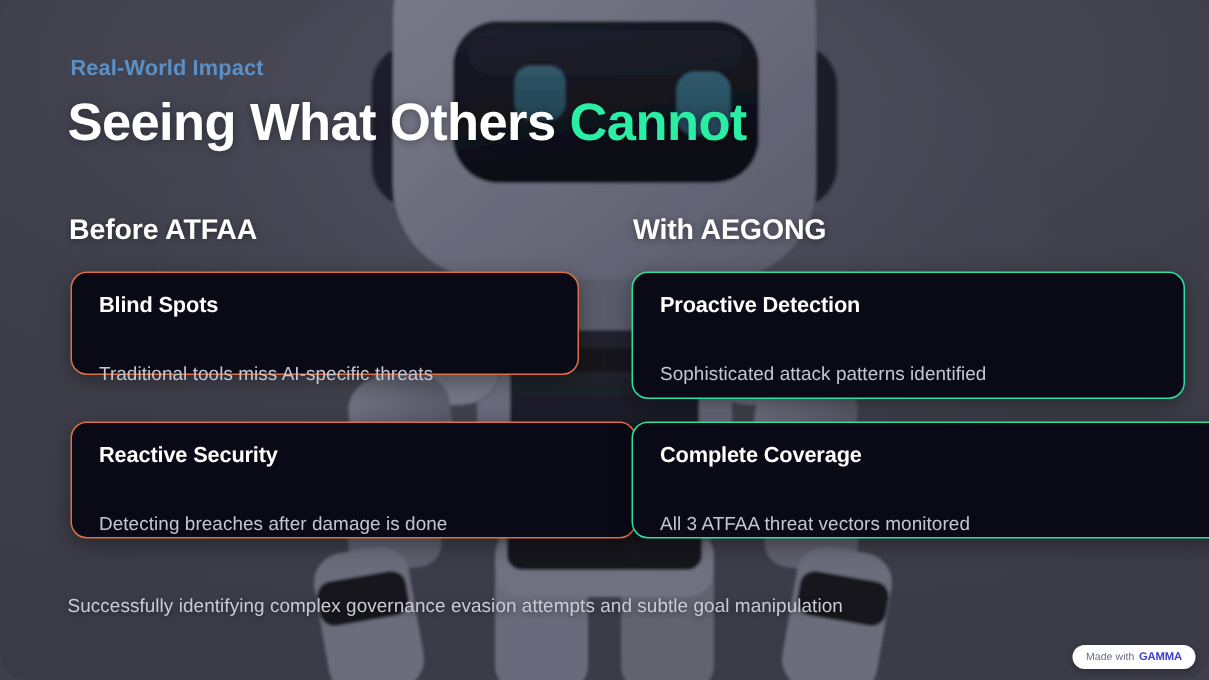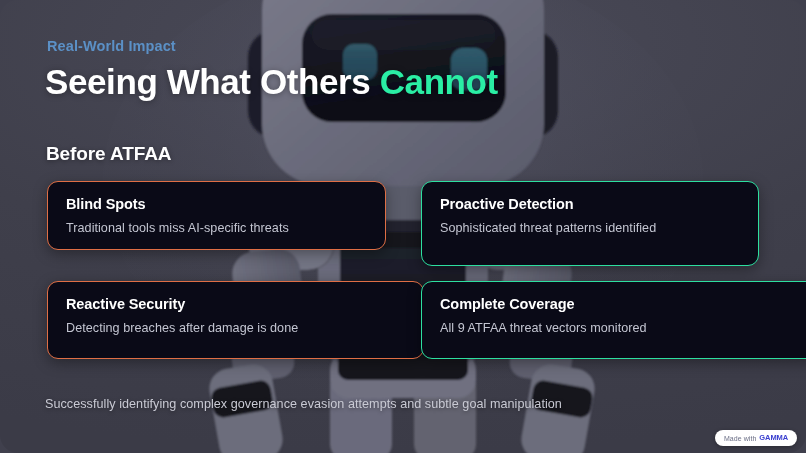--- a/index.html
+++ b/index.html
@@ -52,29 +52,29 @@
     background:#0a0a17;
     border:1.4px solid #000;
     padding:14px 18px 0 18px;
     box-shadow:0 4px 14px rgba(0,0,0,.35);
   }
   .card.neg{ border-color:#df6e45; }
   .card.pos{ border-color:#2ddfa0; }
 
   .card.c1{ left:47px;  top:181px; width:339px; height:69px; }
   .card.c2{ left:47px;  top:281px; width:377px; height:78px; }
-  .card.c3{ left:421px; top:181px; width:338px; height:85px; }
+  .card.c3{ left:421px; top:181px; width:369px; height:85px; }
   .card.c4{ left:421px; top:281px; width:398px; height:78px; }
 
   .card-title{
     font-size:14.5px; font-weight:bold; color:#ffffff;
     letter-spacing:-.1px; line-height:1.2;
   }
   .card-desc{
-    margin-top:7px;
+    margin-top:28px;
     font-size:12.6px; color:#c4c6d2; line-height:1.3;
     letter-spacing:.05px;
   }
 
   .caption{
     position:absolute; left:45px; top:397px;
     font-size:12.6px; color:#c9cad4;
     letter-spacing:.05px;
     text-shadow:0 1px 4px rgba(0,0,0,.45);
   }
@@ -185,39 +185,40 @@
     </g>
   </svg>
 
   <div class="content">
 
     <div class="kicker">Real-World Impact</div>
 
     <h1 class="headline"><span>Seeing What Others </span><span class="accent">Cannot</span></h1>
 
     <div class="col-title left">Before ATFAA</div>
+    <div class="col-title right">With AEGONG</div>
 
     <div class="card neg c1">
       <div class="card-title">Blind Spots</div>
       <div class="card-desc">Traditional tools miss AI-specific threats</div>
     </div>
 
     <div class="card neg c2">
       <div class="card-title">Reactive Security</div>
       <div class="card-desc">Detecting breaches after damage is done</div>
     </div>
 
     <div class="card pos c3">
       <div class="card-title">Proactive Detection</div>
-      <div class="card-desc">Sophisticated threat patterns identified</div>
+      <div class="card-desc">Sophisticated attack patterns identified</div>
     </div>
 
     <div class="card pos c4">
       <div class="card-title">Complete Coverage</div>
-      <div class="card-desc">All 9 ATFAA threat vectors monitored</div>
+      <div class="card-desc">All 3 ATFAA threat vectors monitored</div>
     </div>
 
     <div class="caption">Successfully identifying complex governance evasion attempts and subtle goal manipulation</div>
   </div>
 
   <div class="badge">
     <span class="made">Made with</span>
     <span class="gamma">GAMMA</span>
   </div>
 

